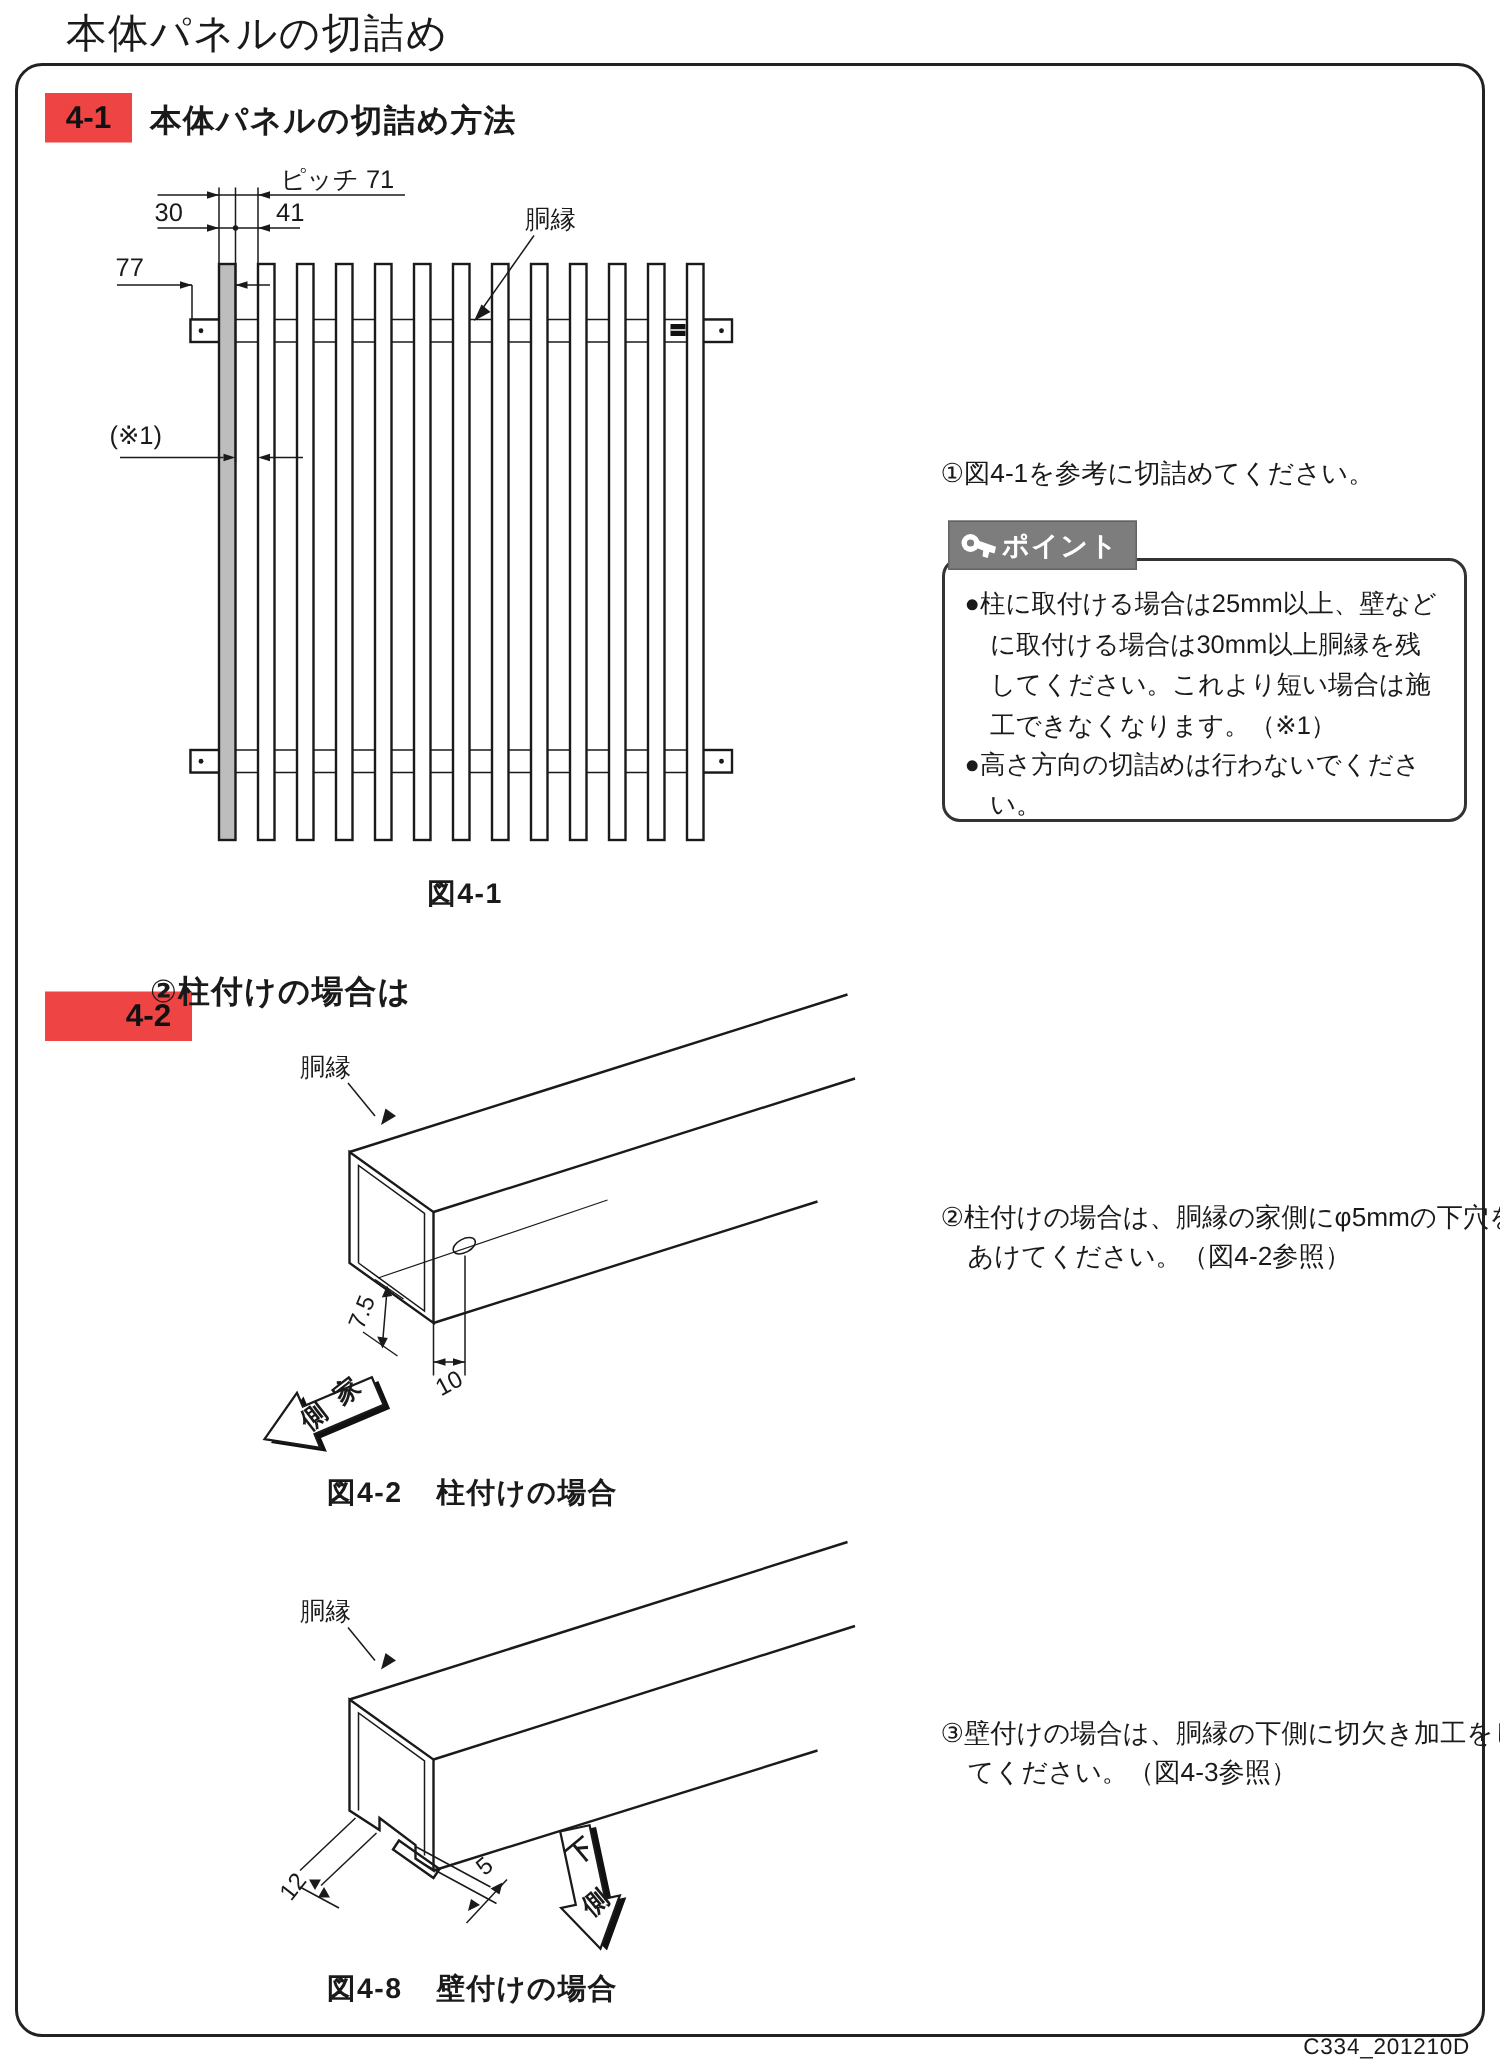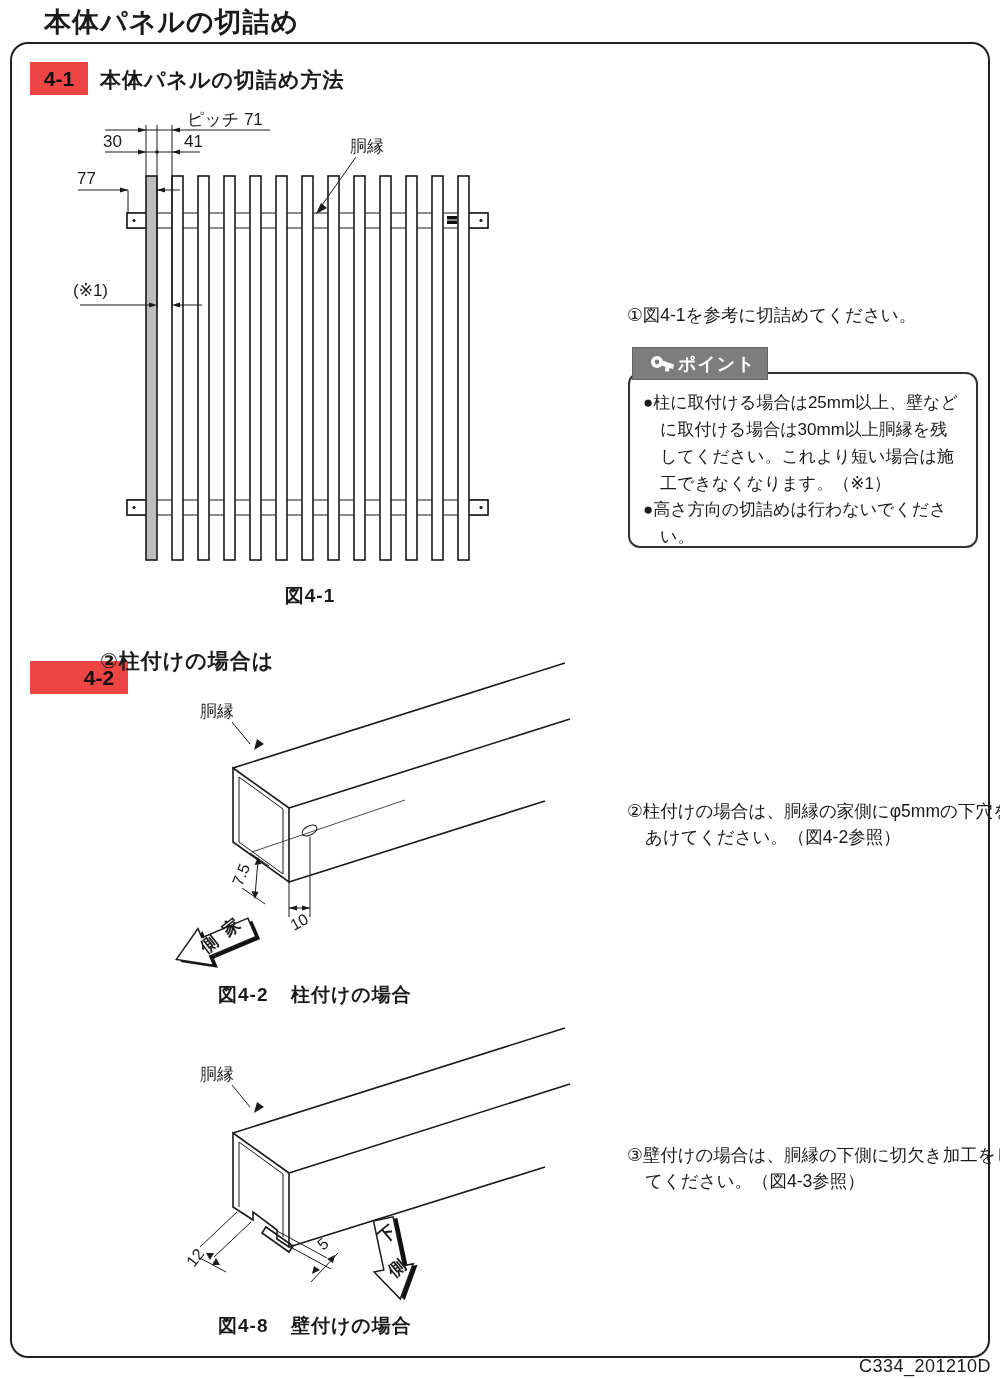--- a/index.html
+++ b/index.html
@@ -1,33 +1,33 @@
 <!DOCTYPE html>
 <html><head>
 <meta charset="utf-8">
 <style>
   html,body{margin:0;padding:0;background:#fff;}
   #page{position:relative;width:1000px;height:1379px;background:#fff;
         font-family:"Liberation Sans","DejaVu Sans",sans-serif;color:#1a1a1a;overflow:hidden;}
   .abs{position:absolute;}
-  #doc-title{left:44px;top:4px;font-size:27px;font-weight:bold;letter-spacing:1px;}
+  #doc-title{left:44px;top:4px;font-size:27px;font-weight:normal;letter-spacing:1px;}
   #page-border{left:10px;top:42px;width:976px;height:1312px;border:2.5px solid #222;border-radius:18px;}
   .sec-badge{width:58px;height:33px;background:#ef4444;color:#111;font-size:21px;font-weight:bold;
              display:flex;align-items:center;justify-content:center;}
   .sec-title{font-size:21px;font-weight:bold;letter-spacing:1px;}
   .fig-caption{font-size:19px;font-weight:bold;letter-spacing:1px;}
   .step{font-size:17.5px;line-height:1.5;padding-left:18px;text-indent:-18px;word-break:break-all;}
   #point-tab{left:632px;top:347px;width:118px;height:31px;background:#7d7d7d;border:1px solid #636363;
-             border-radius:0;display:flex;align-items:center;padding-left:16px;gap:3px;z-index:2;}
+             border-radius:0;display:flex;align-items:center;padding-left:6px;gap:3px;z-index:2;}
   #point-tab span{color:#fff;font-size:18px;font-weight:bold;letter-spacing:1px;}
   #point-box{left:628px;top:372px;width:350px;height:176px;border:2px solid #333;border-radius:12px;
              padding:16px 13px 0 13px;box-sizing:border-box;background:#fff;}
   .point-item{font-size:17px;line-height:1.58;padding-left:17px;text-indent:-17px;word-break:break-all;}
   .point-item::before{content:"●";}
-  #footer-code{right:9px;top:1356px;font-size:18px;letter-spacing:0.5px;}
+  #footer-code{right:20px;top:1356px;font-size:15px;letter-spacing:0.5px;}
   svg text{font-family:"Liberation Sans","DejaVu Sans",sans-serif;fill:#1a1a1a;}
   .dim{font-size:17px;}
   .thin{stroke:#1a1a1a;stroke-width:1;fill:none;}
   .med{stroke:#1a1a1a;stroke-width:1.6;fill:none;}
   .wfill{stroke:#1a1a1a;stroke-width:1.6;fill:#fff;}
 </style>
 </head>
 <body>
 
 <div id="page">

